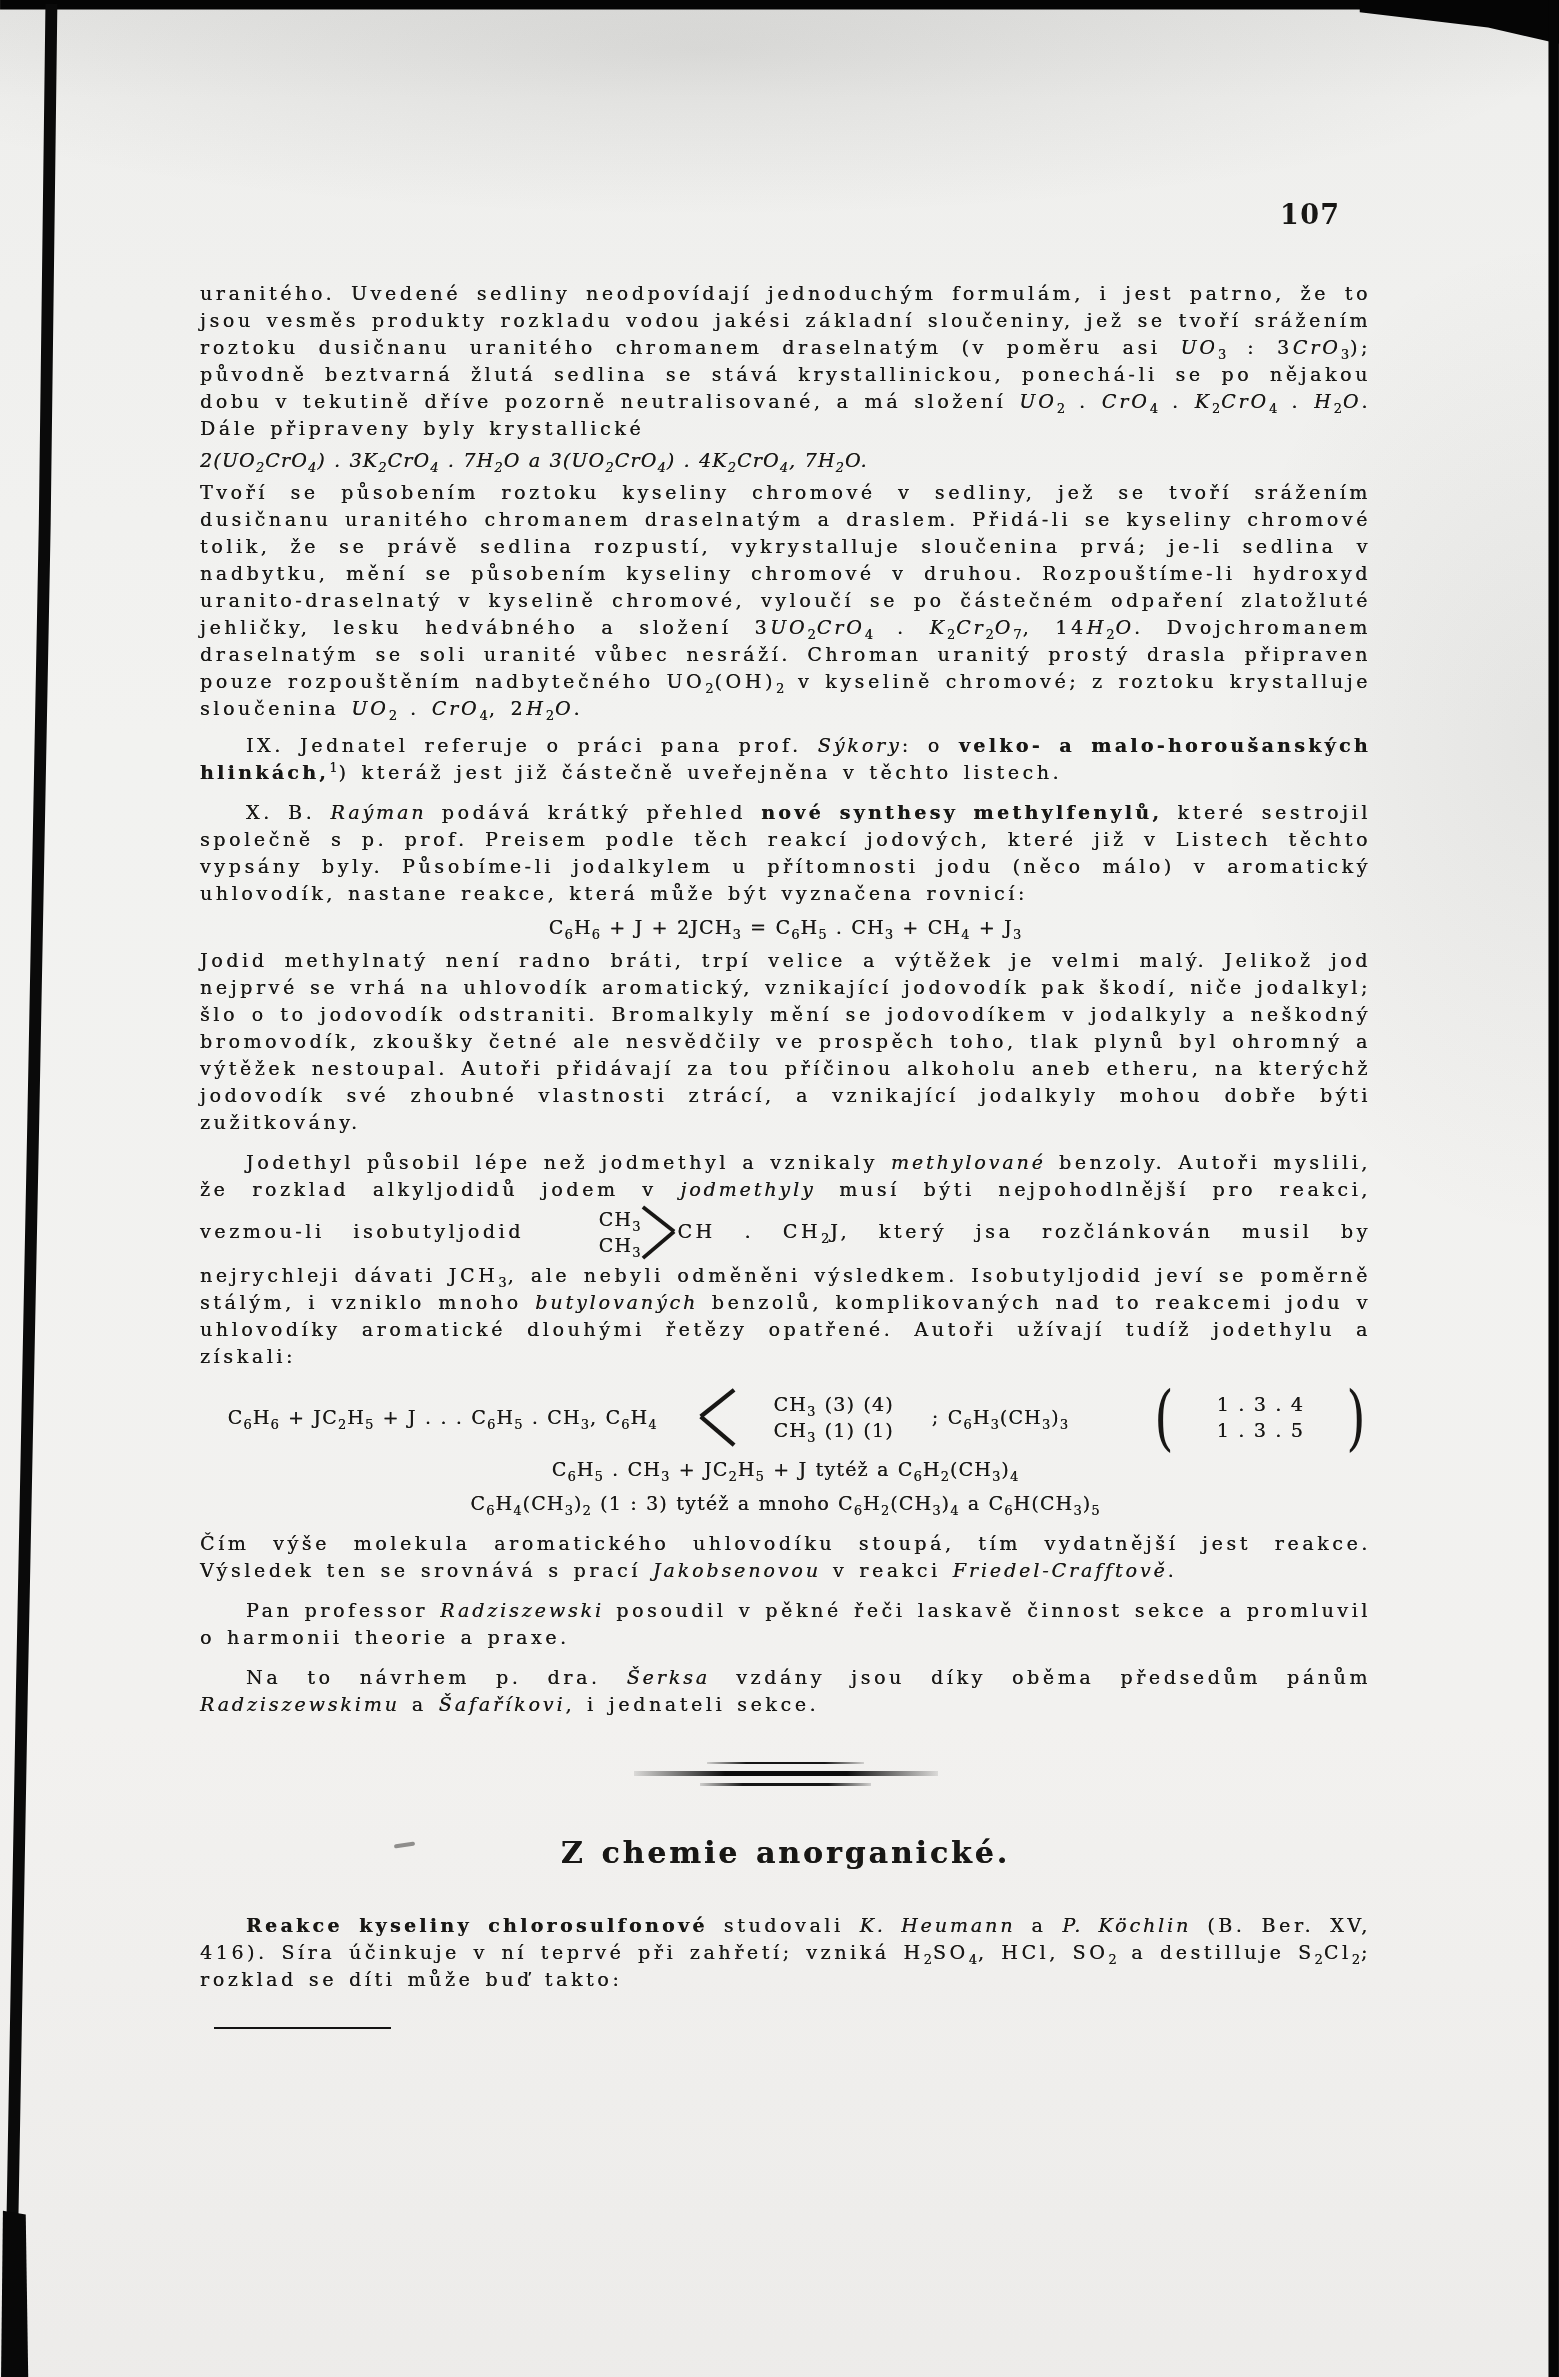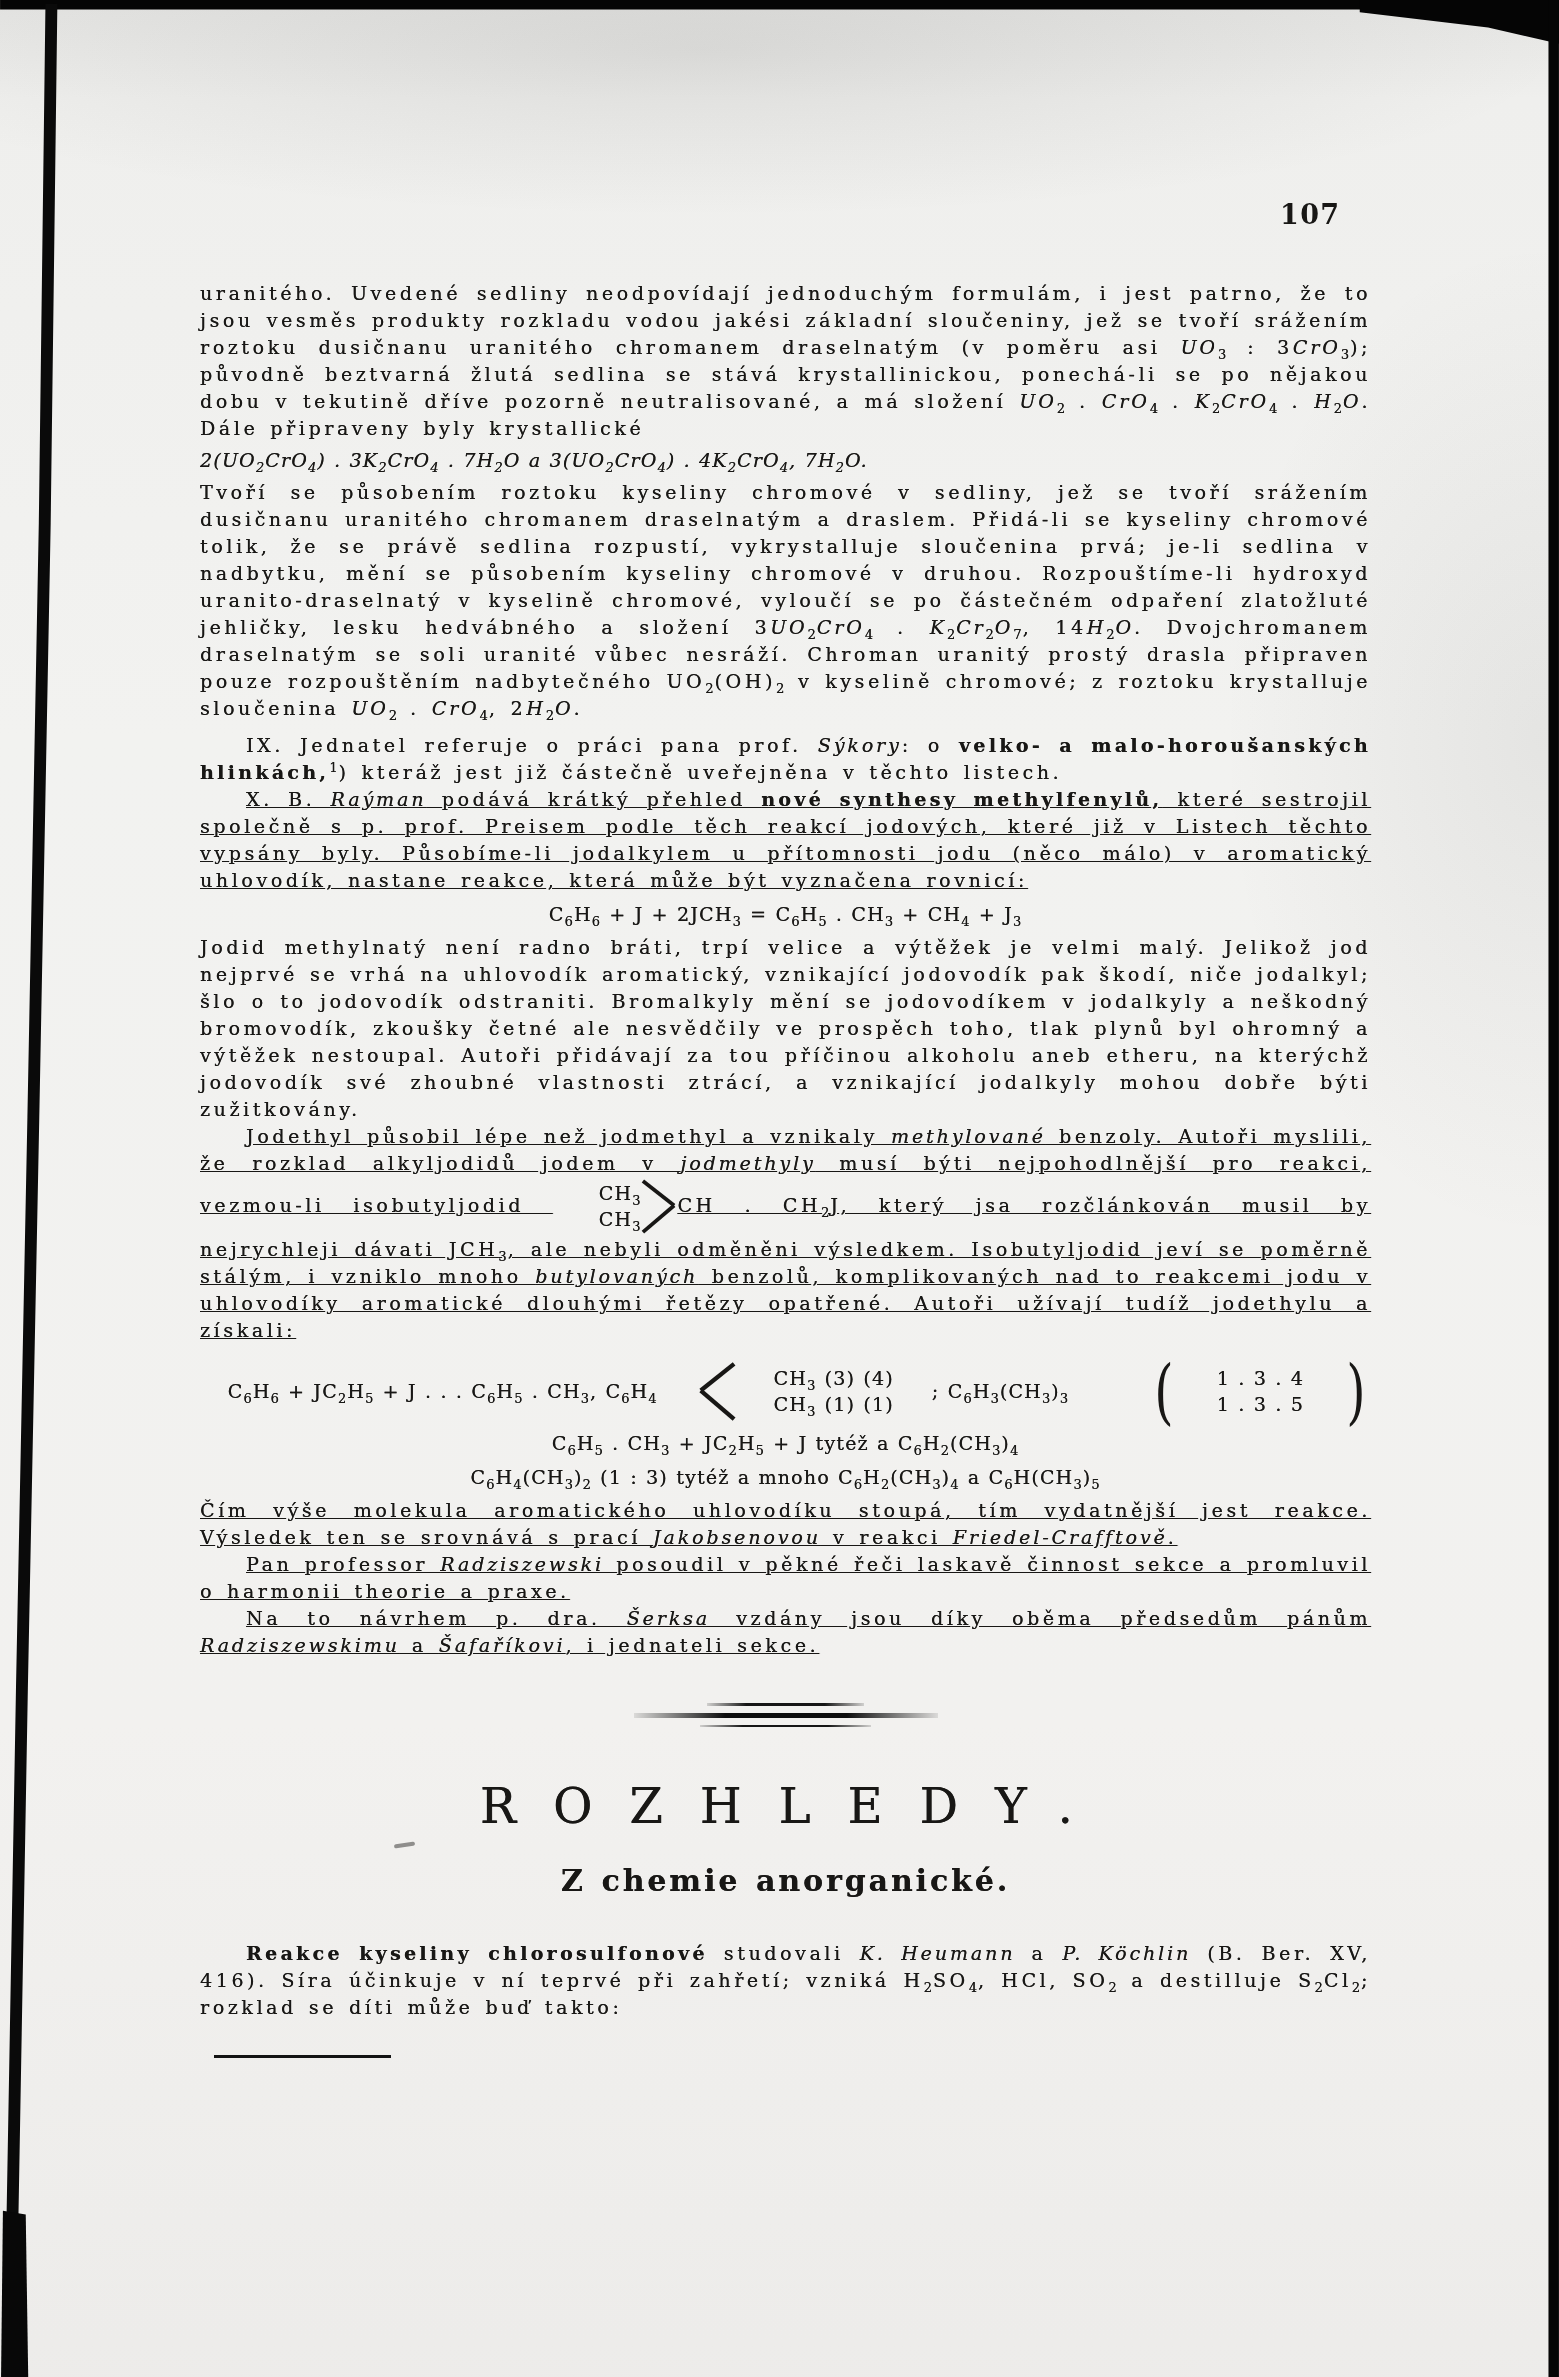--- a/index.html
+++ b/index.html
@@ -31,21 +31,21 @@
   sub{font-size:13px;line-height:0;vertical-align:-5.2px;letter-spacing:1px;}
   sup{font-size:13px;line-height:0;vertical-align:7.1px;letter-spacing:1px;}
   i{letter-spacing:2.9px;}
   b{letter-spacing:3.3px;}
   .formula{
     text-align:left;letter-spacing:1.2px;word-spacing:1px;margin:4.8px 0 5.7px;
   }
   .formula.italic{font-style:italic;}
   .eqline{text-align:center;letter-spacing:1.2px;word-spacing:1px;margin:6.7px 0;}
   .mt-lg{margin-top:9.5px;}
-  .mt-sm{margin-top:0;text-decoration:underline;}
+  .mt-sm{margin-top:13px;}
   .stack2{
     display:inline-flex;flex-direction:column;justify-content:center;
     vertical-align:middle;text-align:left;line-height:1.35;
     letter-spacing:1.2px;
   }
   .stack2 span{display:block;}
   .stack2.center{text-align:center;}
   .angle{vertical-align:middle;display:inline-block;}
   .formula-complex{
     display:flex;align-items:center;justify-content:flex-end;
@@ -156,21 +156,20 @@
     <p class="indent mt-sm">Pan professor <i>Radziszewski</i> posoudil v pěkné řeči laskavě činnost sekce a promluvil o harmonii theorie a praxe.</p>
 
     <p class="indent mt-sm">Na to návrhem p. dra. <i>Šerksa</i> vzdány jsou díky oběma předsedům pánům <i>Radziszewskimu</i> a <i>Šafaříkovi</i>, i jednateli sekce.</p>
 
     <div class="divider">
       <div class="d-thin-top"></div>
       <div class="d-thick"></div>
       <div class="d-thin-bot"></div>
     </div>
 
-    <h1 class="rozhledy">ROZHLEDY.</h1>
 
     <h2 class="subsection">Z chemie anorganické.</h2>
 
     <p class="indent"><b>Reakce kyseliny chlorosulfonové</b> studovali <i>K. Heumann</i> a <i>P. Köchlin</i> (B. Ber. XV, 416). Síra účinkuje v ní teprvé při zahřetí; vzniká H<sub>2</sub>SO<sub>4</sub>, HCl, SO<sub>2</sub> a destilluje S<sub>2</sub>Cl<sub>2</sub>; rozklad se díti může buď takto:</p>
 
     <div class="footnote-rule"></div>
 
 
   </div>
 </div>

